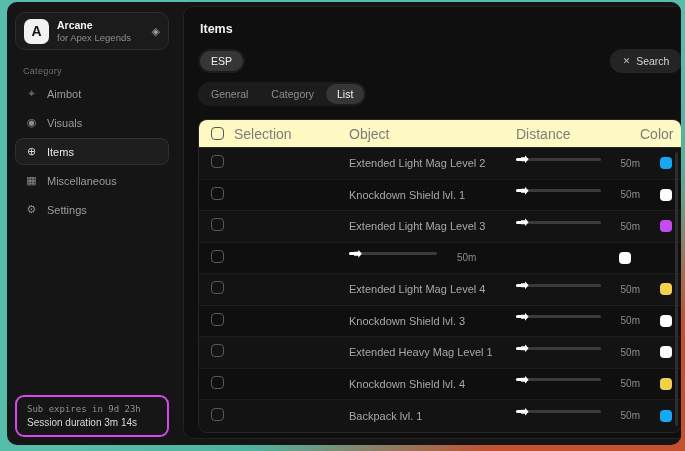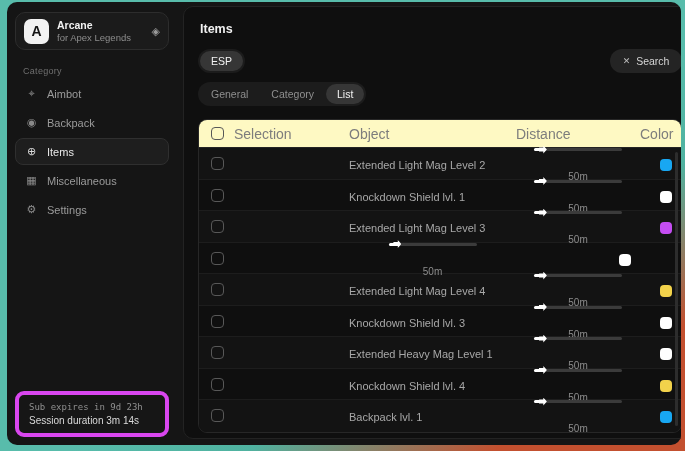--- a/index.html
+++ b/index.html
@@ -27,21 +27,21 @@
   .cat-label { color:#6f6f6f; font-size:9px; margin:16px 0 4px 8px; letter-spacing:.3px; }
 
   .nav-item { display:flex; align-items:center; gap:9px; height:27px; padding:0 9px;
               border-radius:8px; border:1px solid transparent; color:#9b9b9b; cursor:pointer; margin-top:2px; }
   .nav-item .nav-icon { font-size:11px; width:13px; text-align:center; color:#8a8a8a; }
   .nav-item .nav-label { font-size:11px; }
   .nav-item.active { background:#1e1e1e; border-color:#2f2f2f; color:#e8e8e8; }
   .nav-item.active .nav-icon { color:#dcdcdc; }
 
   .foot-card { position:absolute; left:8px; right:8px; bottom:8px; background:#161616;
-               border:4px solid #d946ef; border-radius:9px; padding:7px 10px; }
+               border:2px solid #d946ef; border-radius:9px; padding:7px 10px; }
   .foot1 { font-family:"DejaVu Sans Mono", monospace; font-size:9px; color:#8f8f8f; }
   .foot2 { font-size:10px; color:#d9d9d9; margin-top:3px; }
 
   
   .main { flex:1; margin:4px 4px 6px 6px; background:#0f0f0f; border:1px solid #232323;
           border-radius:10px; padding:12px 14px; position:relative; }
 
   .page-title { color:#f0f0f0; font-size:12.5px; font-weight:bold; margin:3px 0 13px 2px; }
 
   .tabs-row { display:flex; justify-content:space-between; align-items:center; margin-bottom:9px; }
@@ -67,21 +67,21 @@
 
   .trow { height:31.5px; border-bottom:1px solid #1d1d1d; }
   .trow:last-child { border-bottom:none; }
   .trow:nth-child(odd) { background:#131313; }
   .trow:nth-child(even) { background:#0f0f0f; }
 
   .checkbox { display:inline-block; width:13px; height:13px; border:1.5px solid #585858;
               border-radius:4px; background:transparent; cursor:pointer; }
   .c-sel { padding-left:12px; }
   .c-obj { color:#a8a8a8; font-size:11px; }
-  .c-dist { display:flex; align-items:center; gap:20px;flex-direction:column; }
+  .c-dist { display:flex; align-items:flex-start; gap:20px; }
   .slider { position:relative; width:88px; height:3px; background:#3b3b3b; border-radius:2px; cursor:pointer; }
   .slider .fill { position:absolute; left:0; top:0; height:3px; background:#ffffff; border-radius:2px; }
   .slider .knob { position:absolute; top:-2.5px; width:8px; height:8px; background:#ffffff;
                   border-radius:2px 50% 50% 2px; transform:rotate(0deg);
                   clip-path:polygon(0 25%, 55% 25%, 55% 0, 100% 50%, 55% 100%, 55% 75%, 0 75%); }
   .dist-label { color:#8d8d8d; font-size:10px; }
   .c-color { display:flex; justify-content:flex-end; padding-right:9px; }
   .swatch { width:12px; height:12px; border-radius:4px; cursor:pointer; }
 
   .scrollbar { position:absolute; right:3px; top:32px; bottom:6px; width:3px;
@@ -104,21 +104,21 @@
       </div>
 
       <div class="cat-label">Category</div>
       <nav id="sidebar-nav">
           <div class="nav-item">
     <span class="nav-icon">⌖</span>
     <span class="nav-label">Aimbot</span>
   </div>
           <div class="nav-item">
     <span class="nav-icon">◉</span>
-    <span class="nav-label">Backpack</span>
+    <span class="nav-label">Visuals</span>
   </div>
           <div class="nav-item active">
     <span class="nav-icon">⊕</span>
     <span class="nav-label">Items</span>
   </div>
           <div class="nav-item">
     <span class="nav-icon">▦</span>
     <span class="nav-label">Miscellaneous</span>
   </div>
           <div class="nav-item">

